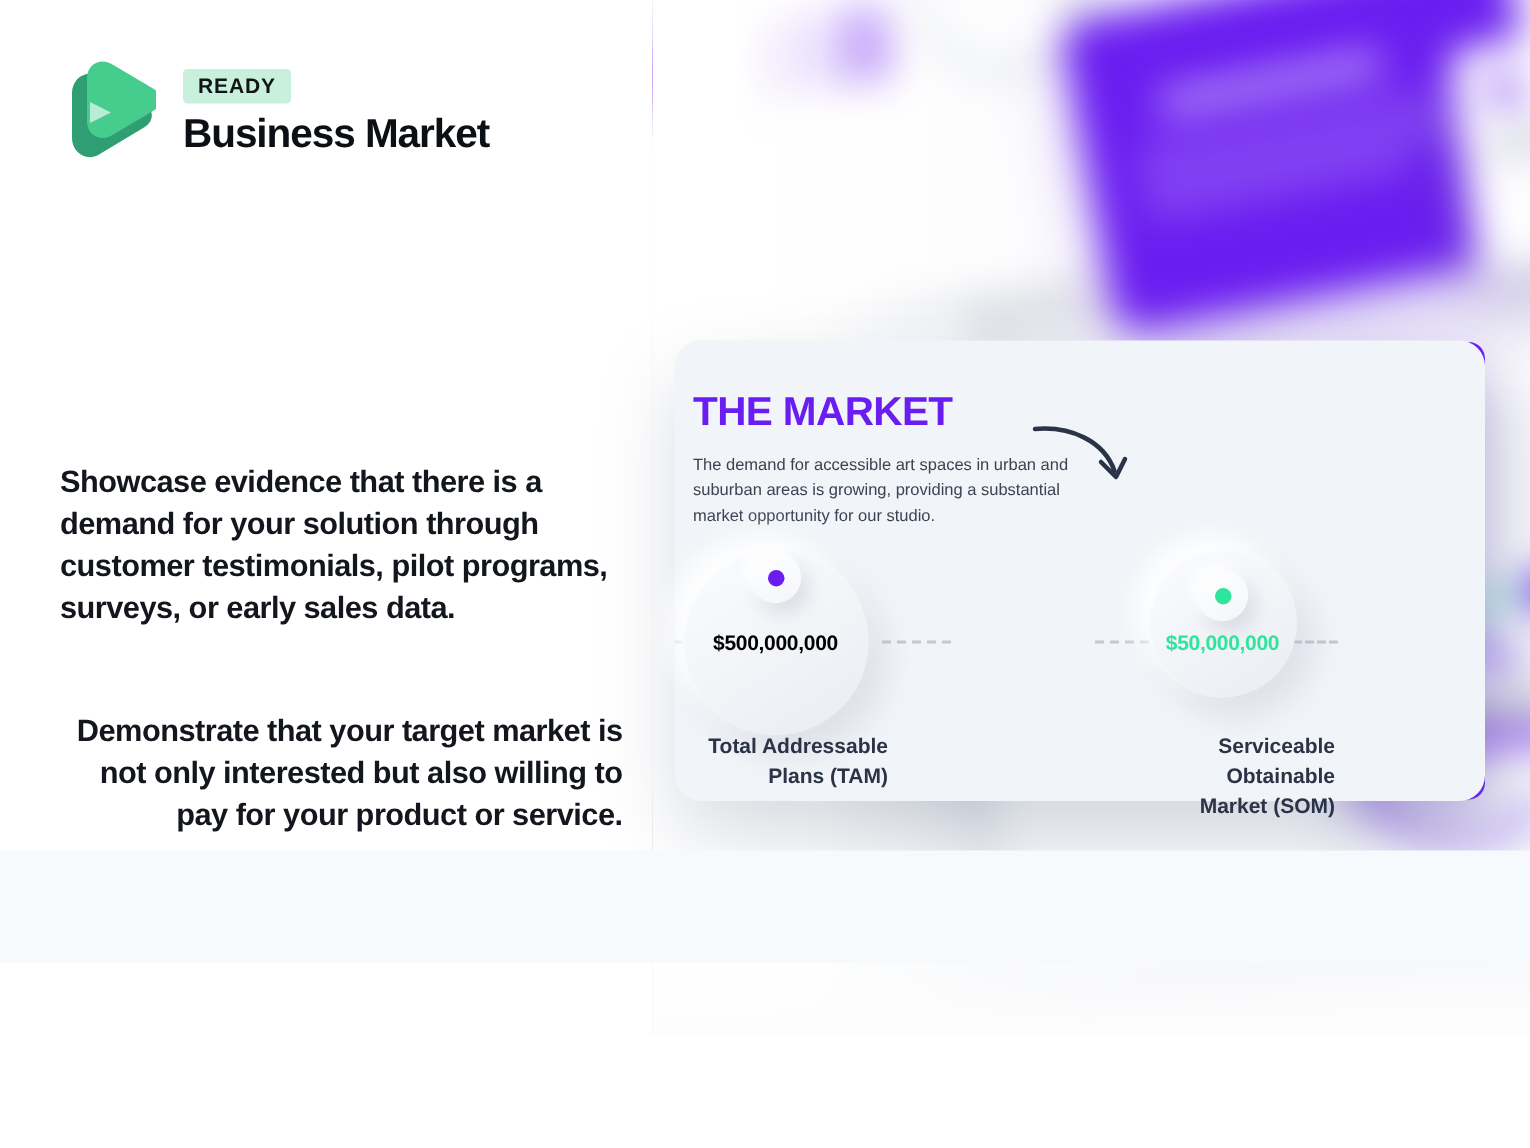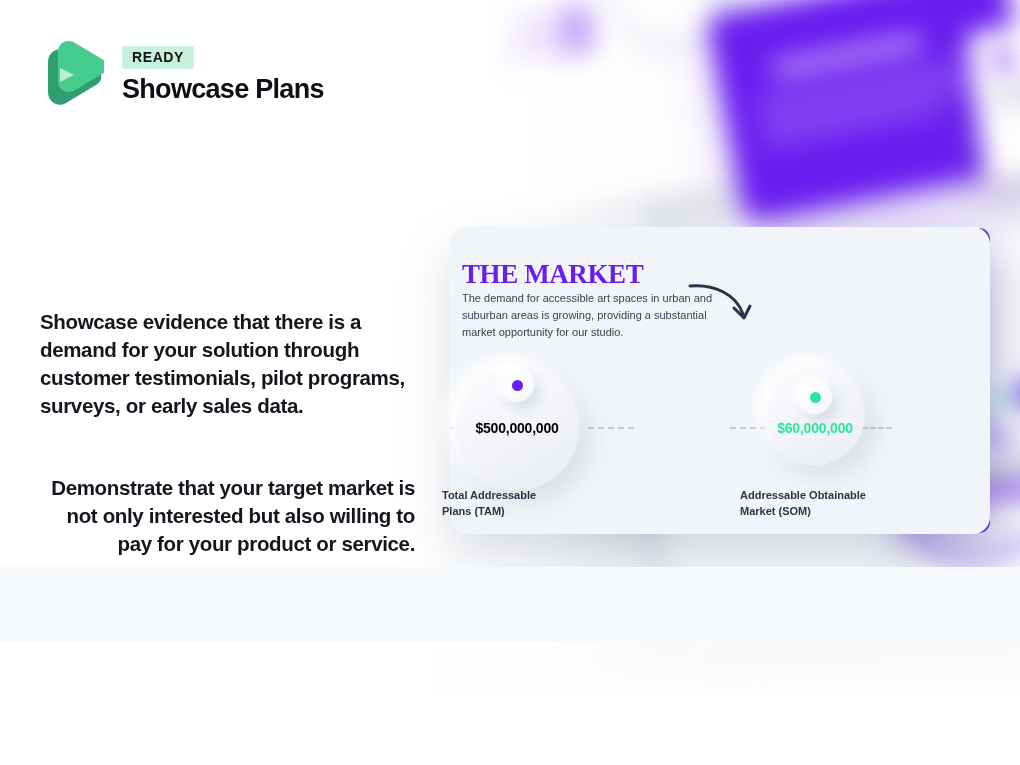--- a/index.html
+++ b/index.html
@@ -89,24 +89,23 @@
   }
   .card-purple-panel {
     position:absolute; left:890px; top:228px; width:100px; height:305px;
     background:#6a1df0; border-radius:11px;
     box-shadow:0 16px 34px rgba(90,30,210,.26);
   }
   .market-title {
     position:absolute; left:462px; top:259px;
     font-size:27px; font-weight:700; color:#6a1df0;
     letter-spacing:-.4px;
-    font-family:Liberation Serif, serif;
   }
   .market-desc {
-    position:absolute; left:462px; top:290px; width:256px;
+    position:absolute; left:462px; top:302px; width:256px;
     font-size:11px; color:#3b4252; line-height:1.55;
   }
   .curve-arrow { position:absolute; left:688px; top:282px; width:70px; height:45px; }
 
   .circles { position:absolute; left:450px; top:360px; width:440px; height:150px; }
   .col {
     position:absolute; top:0; width:150px; height:150px;
     display:flex; flex-direction:column; align-items:center;
   }
   .col.c1 { left:-8px; }
@@ -145,22 +144,22 @@
     position:absolute; left:50%; transform:translateX(-50%);
     font-size:14px; font-weight:700; letter-spacing:-.2px;
     white-space:nowrap;
   }
   .amount.a1 { top:60px; }
   .amount.a2 { top:60px; }
   .amount.a3 { top:60px; }
 
   .seg-label {
     position:absolute; top:128px; left:50%; transform:translateX(-50%);
-    width:150px; text-align:left;
-    font-size:11px; font-weight:700; color:#2b3347;
+    width:150px; text-align:right;
+    font-size:14px; font-weight:700; color:#2b3347;
     line-height:1.42;
   }
 
   .dash-line {
     position:absolute; height:0;
     border-top:2px dashed #c2c8d4;
   }
   .dl1 { left:450px; top:427px; width:30px; }
   .dl2 { left:588px; top:427px; width:46px; }
   .dl3 { left:730px; top:427px; width:46px; }
@@ -224,21 +223,21 @@
   <div class="brand">
     <div class="logo-mark">
       <svg viewBox="0 0 64 74" width="64" height="74">
         <path d="M8 24 C8 14 18 8 26 13 L56 31 C63 35 63 43 56 47 L26 65 C18 70 8 64 8 54 Z" fill="#2f9e72"></path>
         <path d="M18 14 C18 5 27 0 35 5 L62 21 C69 25 69 32 62 36 L35 52 C27 57 18 52 18 43 Z" fill="#46cd8e"></path>
         <path d="M20 30 L34 37 L20 44 Z" fill="#cdf1e0" opacity=".85"></path>
       </svg>
     </div>
     <div class="brand-text">
       <span class="badge-ready">READY</span>
-      <div class="brand-title">Showcase Plans</div>
+      <div class="brand-title">Business Market</div>
     </div>
   </div>
 
 
   <p class="body-copy p1">Showcase evidence that there is a demand for your solution through customer testimonials, pilot programs, surveys, or early sales data.</p>
   <p class="body-copy p2">Demonstrate that your target market is not only interested but also willing to pay for your product or service.</p>
 
   <div class="card-purple-panel"></div>
 
   <div class="market-card"></div>
@@ -275,24 +274,24 @@
       </div>
     </div>
 
 
     <div class="col c3">
       <div class="bubble-wrap">
         <div class="bubble b3"></div>
         <div class="knob k3">
           <span class="knob-dot" style="background:#2ee59d"></span>
         </div>
-        <div class="amount a3" style="color:#2ee59d">$60,000,000</div>
+        <div class="amount a3" style="color:#2ee59d">$50,000,000</div>
       </div>
       <div class="seg-label">
-        <span>Addressable Obtainable</span><br>
+        <span>Serviceable Obtainable</span><br>
         <span>Market (SOM)</span>
       </div>
     </div>
 
   </div>
 
   <div class="bottom-band"></div>
 
 </div>
 

